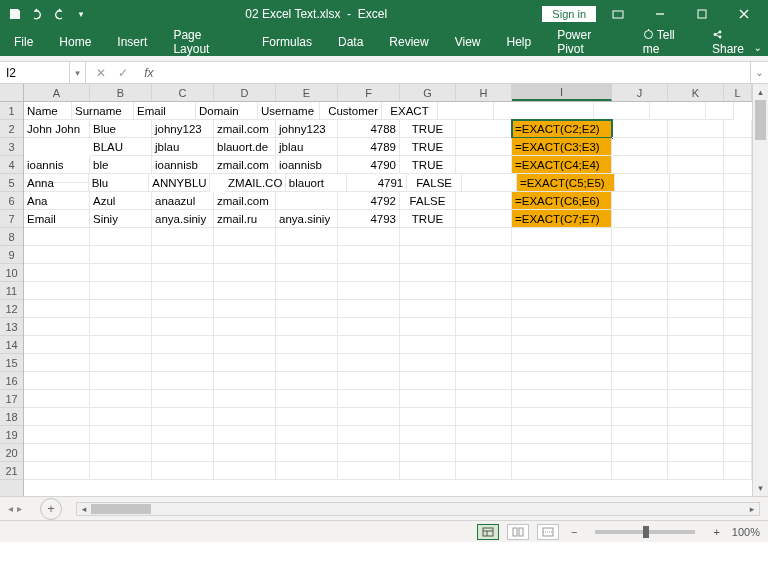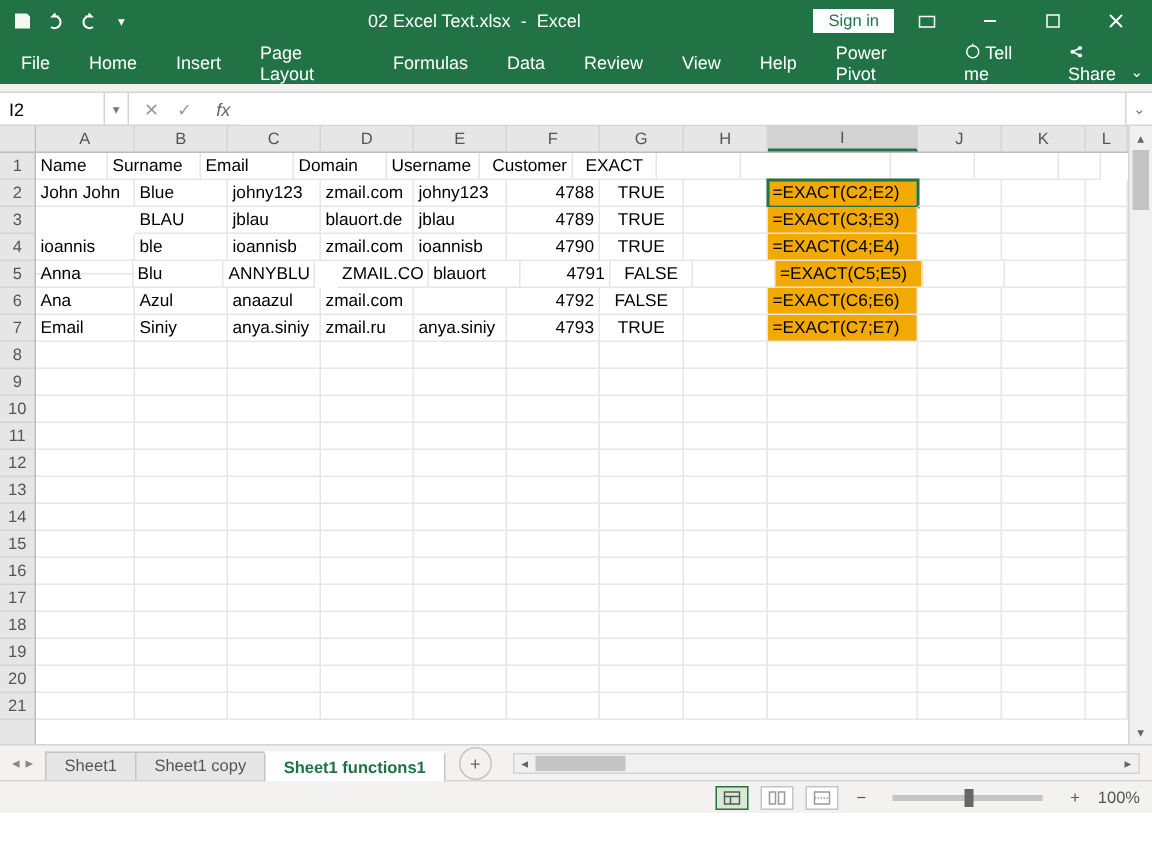--- a/index.html
+++ b/index.html
@@ -517,25 +517,20 @@
     <div class="thumb"></div>
     <div class="arrow" style="position:absolute;bottom:0;left:0;right:0;">▾</div>
   </div>
 </div>
 
 <div class="sheetbar">
   <div class="sheet-nav">
     <span>◂</span>
     <span>▸</span>
   </div>
-  <div class="sheet-tabs" id="sheet-tabs">
-      <div class="sheet-tab">Sheet1</div>
-      <div class="sheet-tab">Sheet1 copy</div>
-      <div class="sheet-tab active">Sheet1 functions1</div>
-    </div>
   <div class="add-sheet">+</div>
   <div class="hscroll">
     <div class="harrow" style="left:0">◂</div>
     <div class="hthumb"></div>
     <div class="harrow" style="right:0">▸</div>
   </div>
 </div>
 
 <div class="statusbar">
   <div class="view-btn active">

